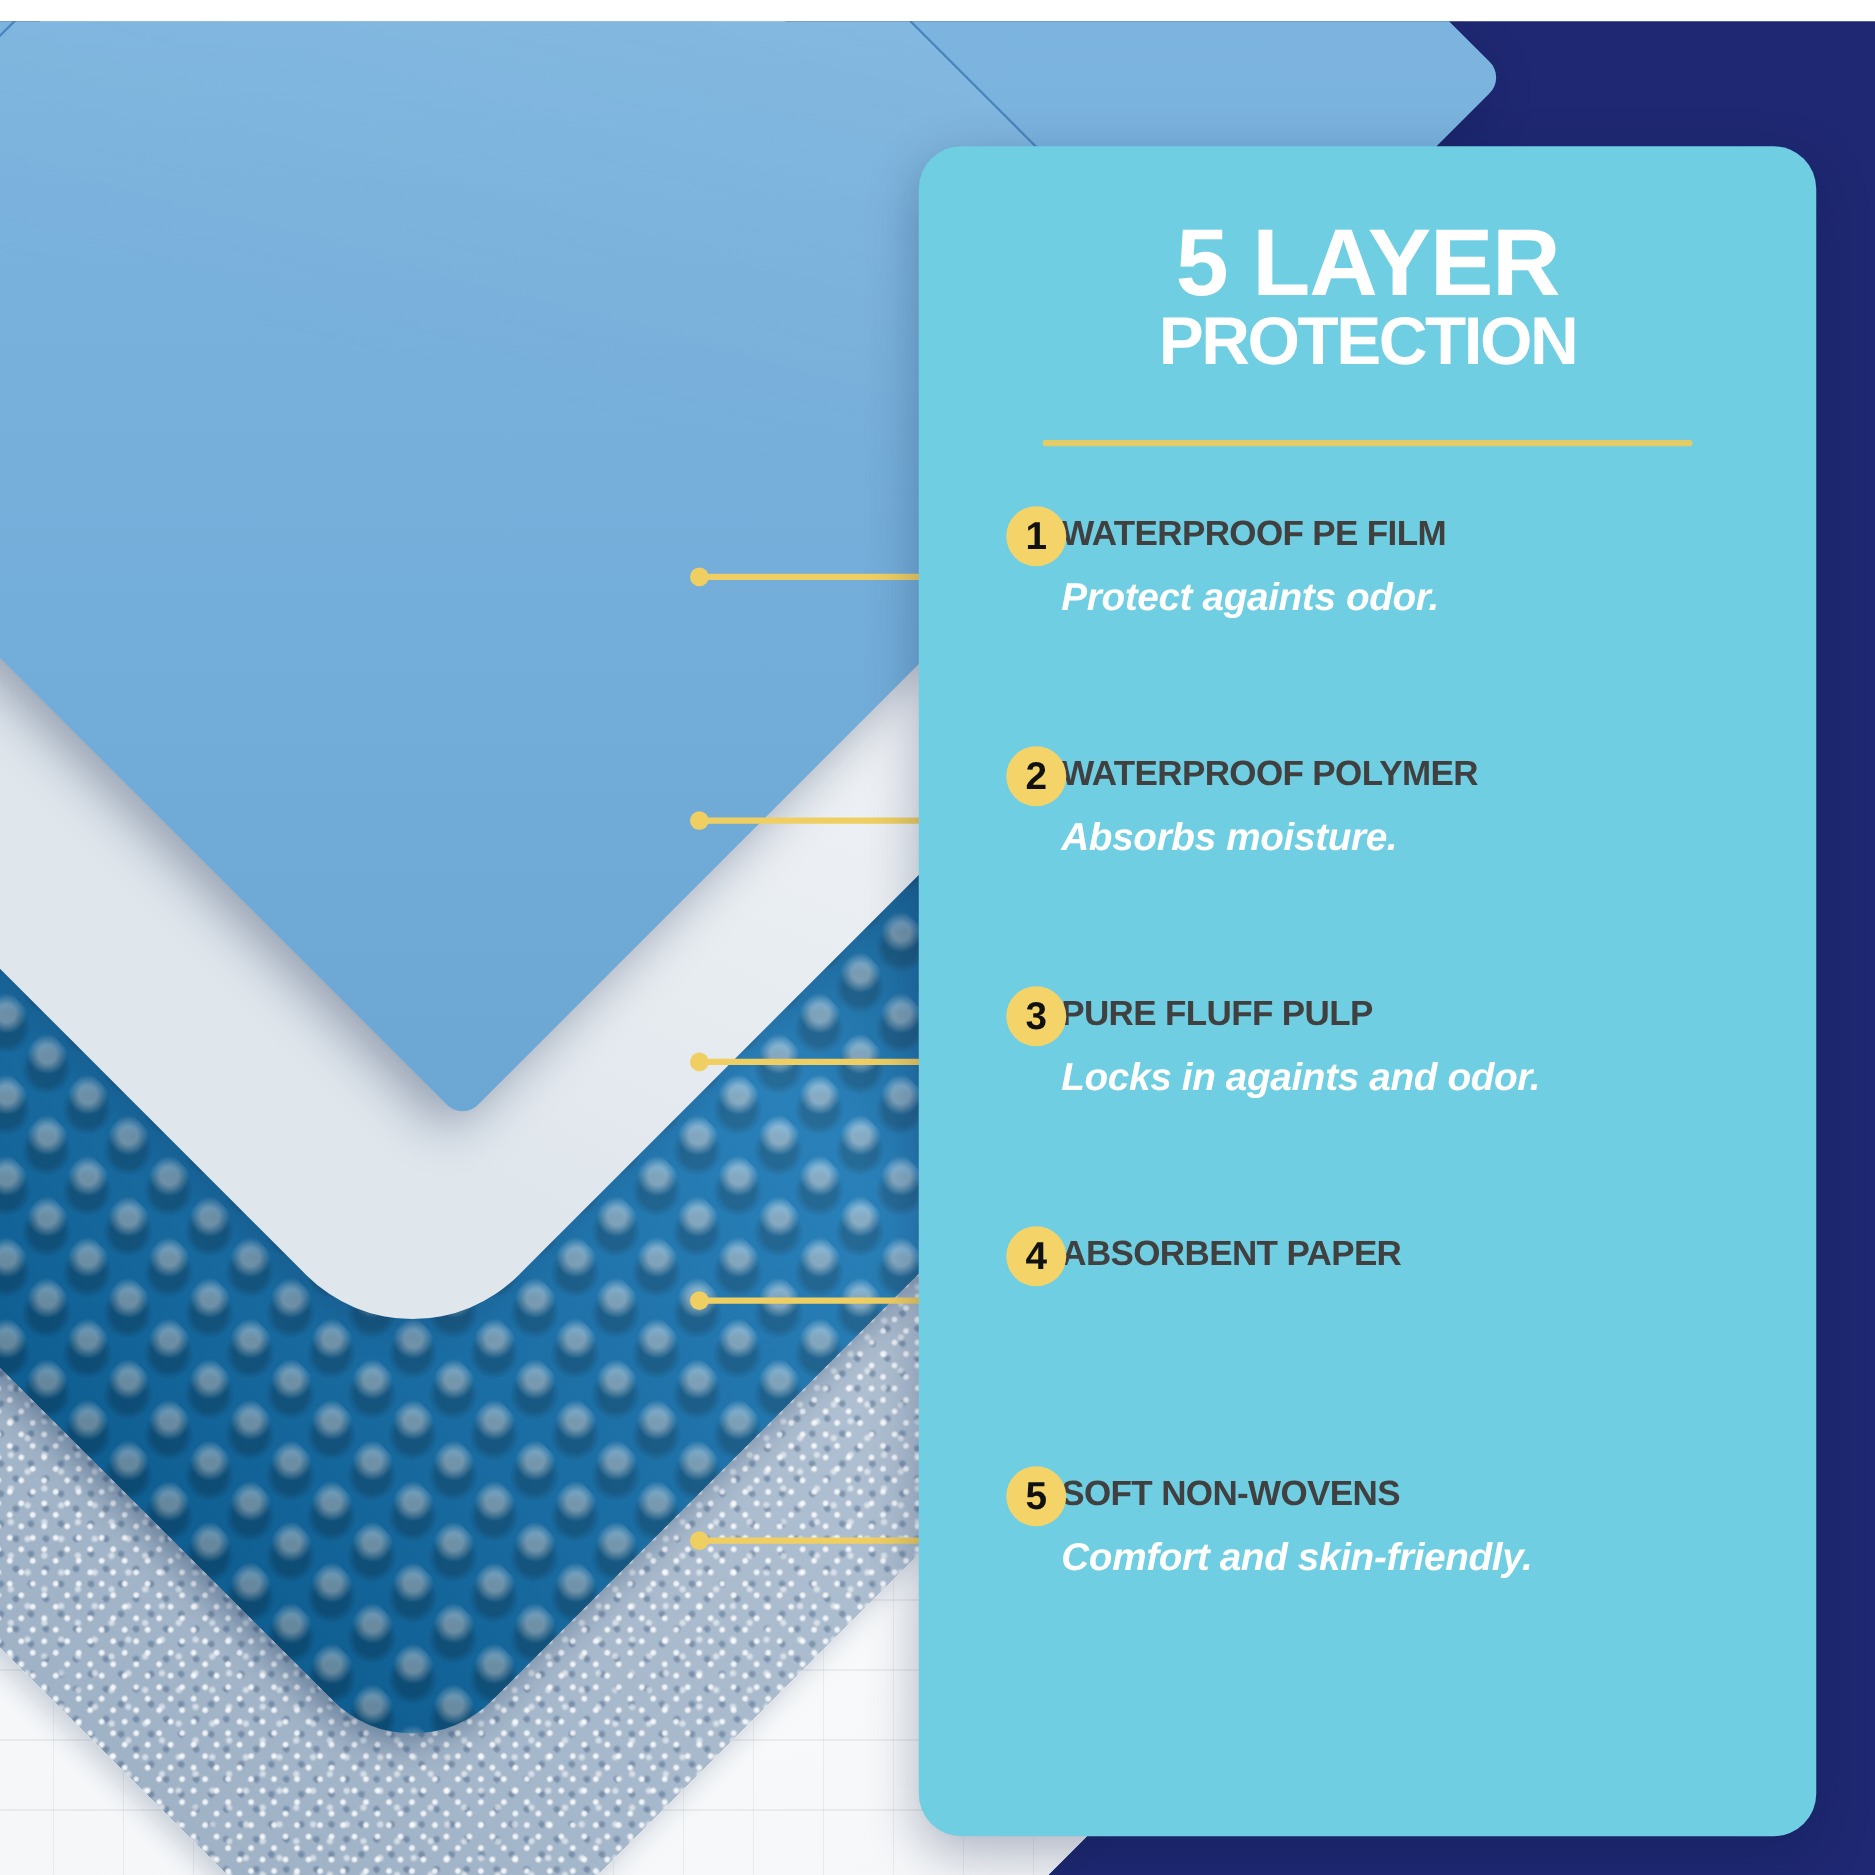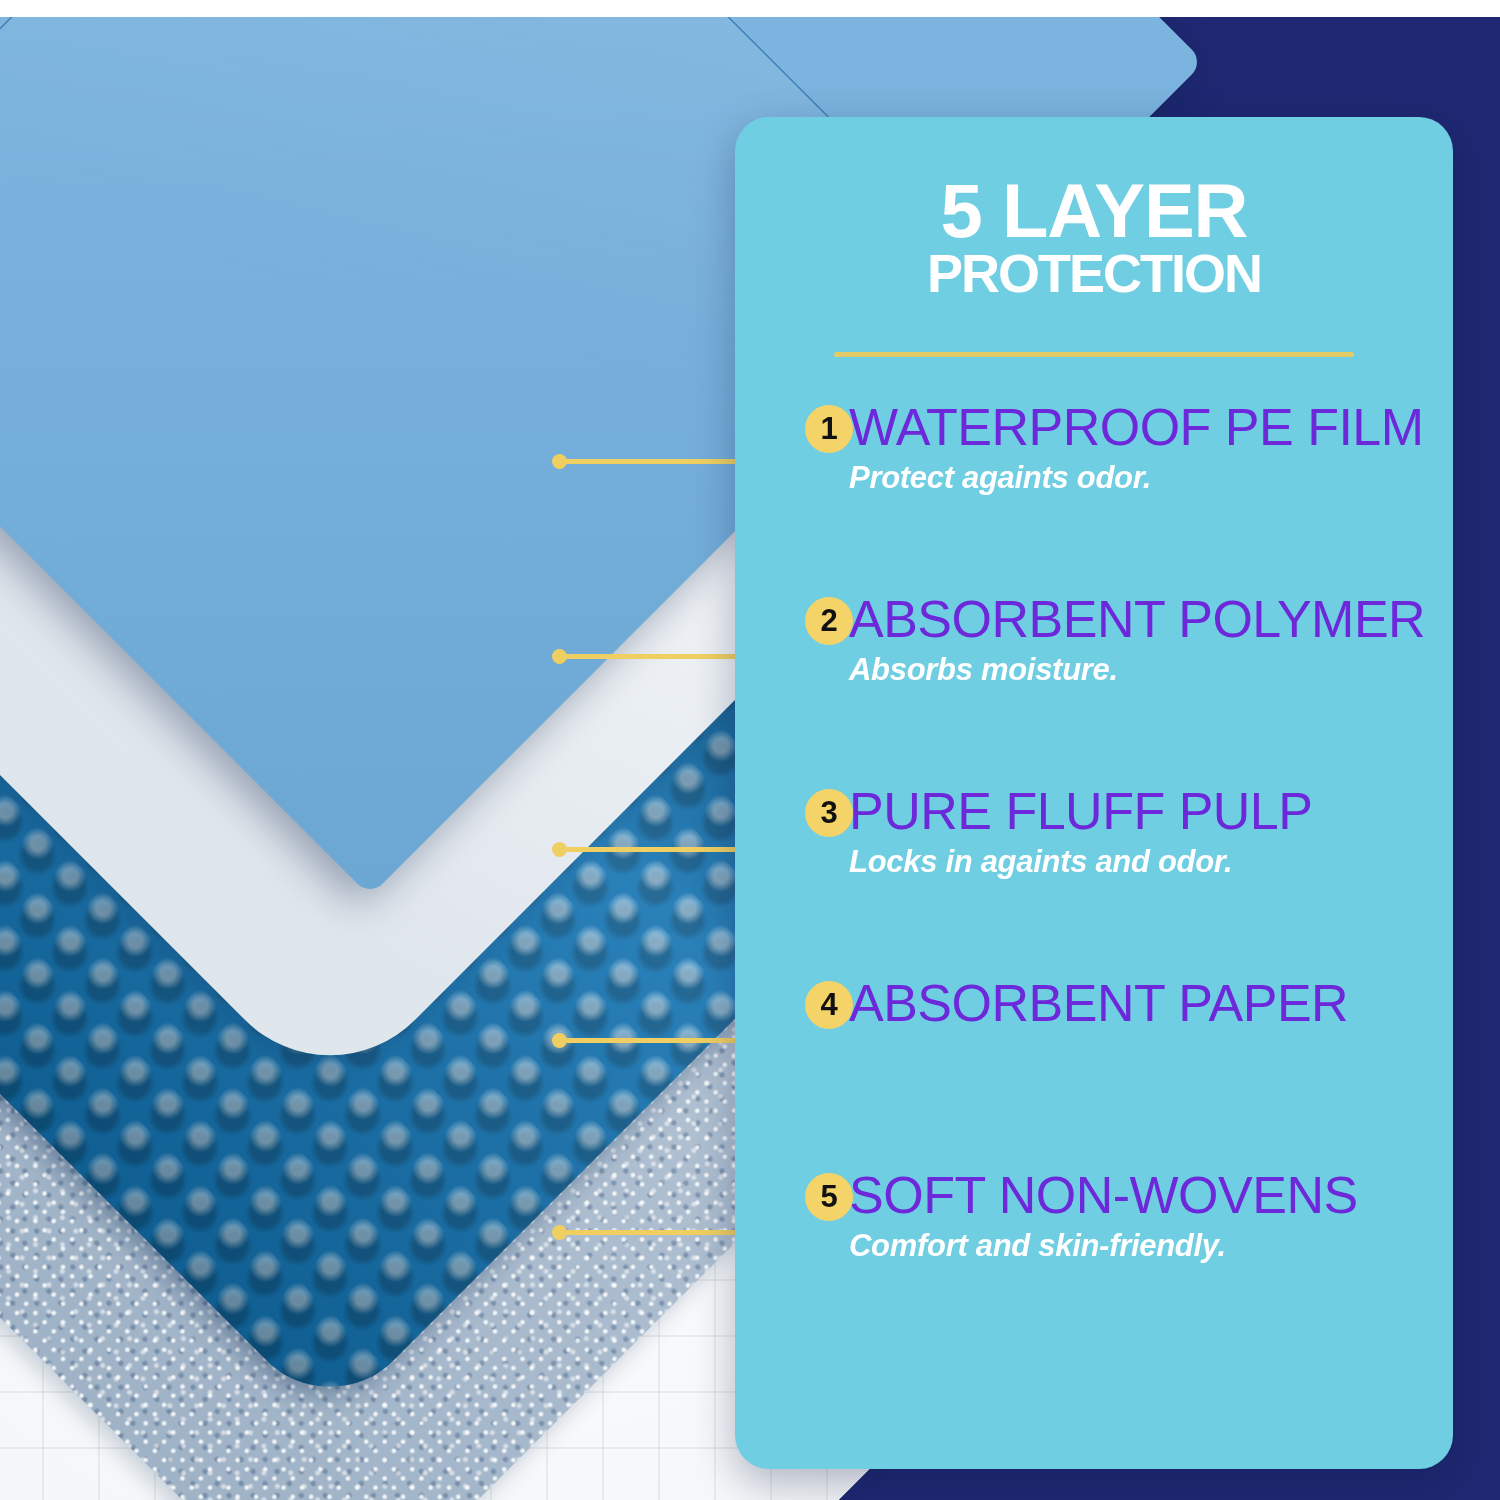--- a/index.html
+++ b/index.html
@@ -175,23 +175,23 @@
     width:48px; height:48px;
     border-radius:50%;
     background:#f4d469;
     color:#111111;
     font-weight:bold;
     font-size:31px;
     line-height:48px;
     text-align:center;
   }
   .row .heading {
-    color:#6d28d9;
-    font-weight:normal;
-    font-size:52px;
+    color:#404040;
+    font-weight:bold;
+    font-size:28px;
     line-height:52px;
     letter-spacing:-.5px;
     white-space:nowrap;
   }
   .row .sub {
     color:#ffffff;
     font-style:italic;
     font-weight:bold;
     font-size:31px;
     line-height:46px;
@@ -271,21 +271,21 @@
     <div id="rows">
 
       <div class="row">
         <span class="badge">1</span>
         <div class="heading">WATERPROOF PE FILM</div>
         <div class="sub">Protect againts odor.</div>
       </div>
 
       <div class="row">
         <span class="badge">2</span>
-        <div class="heading">ABSORBENT POLYMER</div>
+        <div class="heading">WATERPROOF POLYMER</div>
         <div class="sub">Absorbs moisture.</div>
       </div>
 
       <div class="row">
         <span class="badge">3</span>
         <div class="heading">PURE FLUFF PULP</div>
         <div class="sub">Locks in againts and odor.</div>
       </div>
 
       <div class="row">

